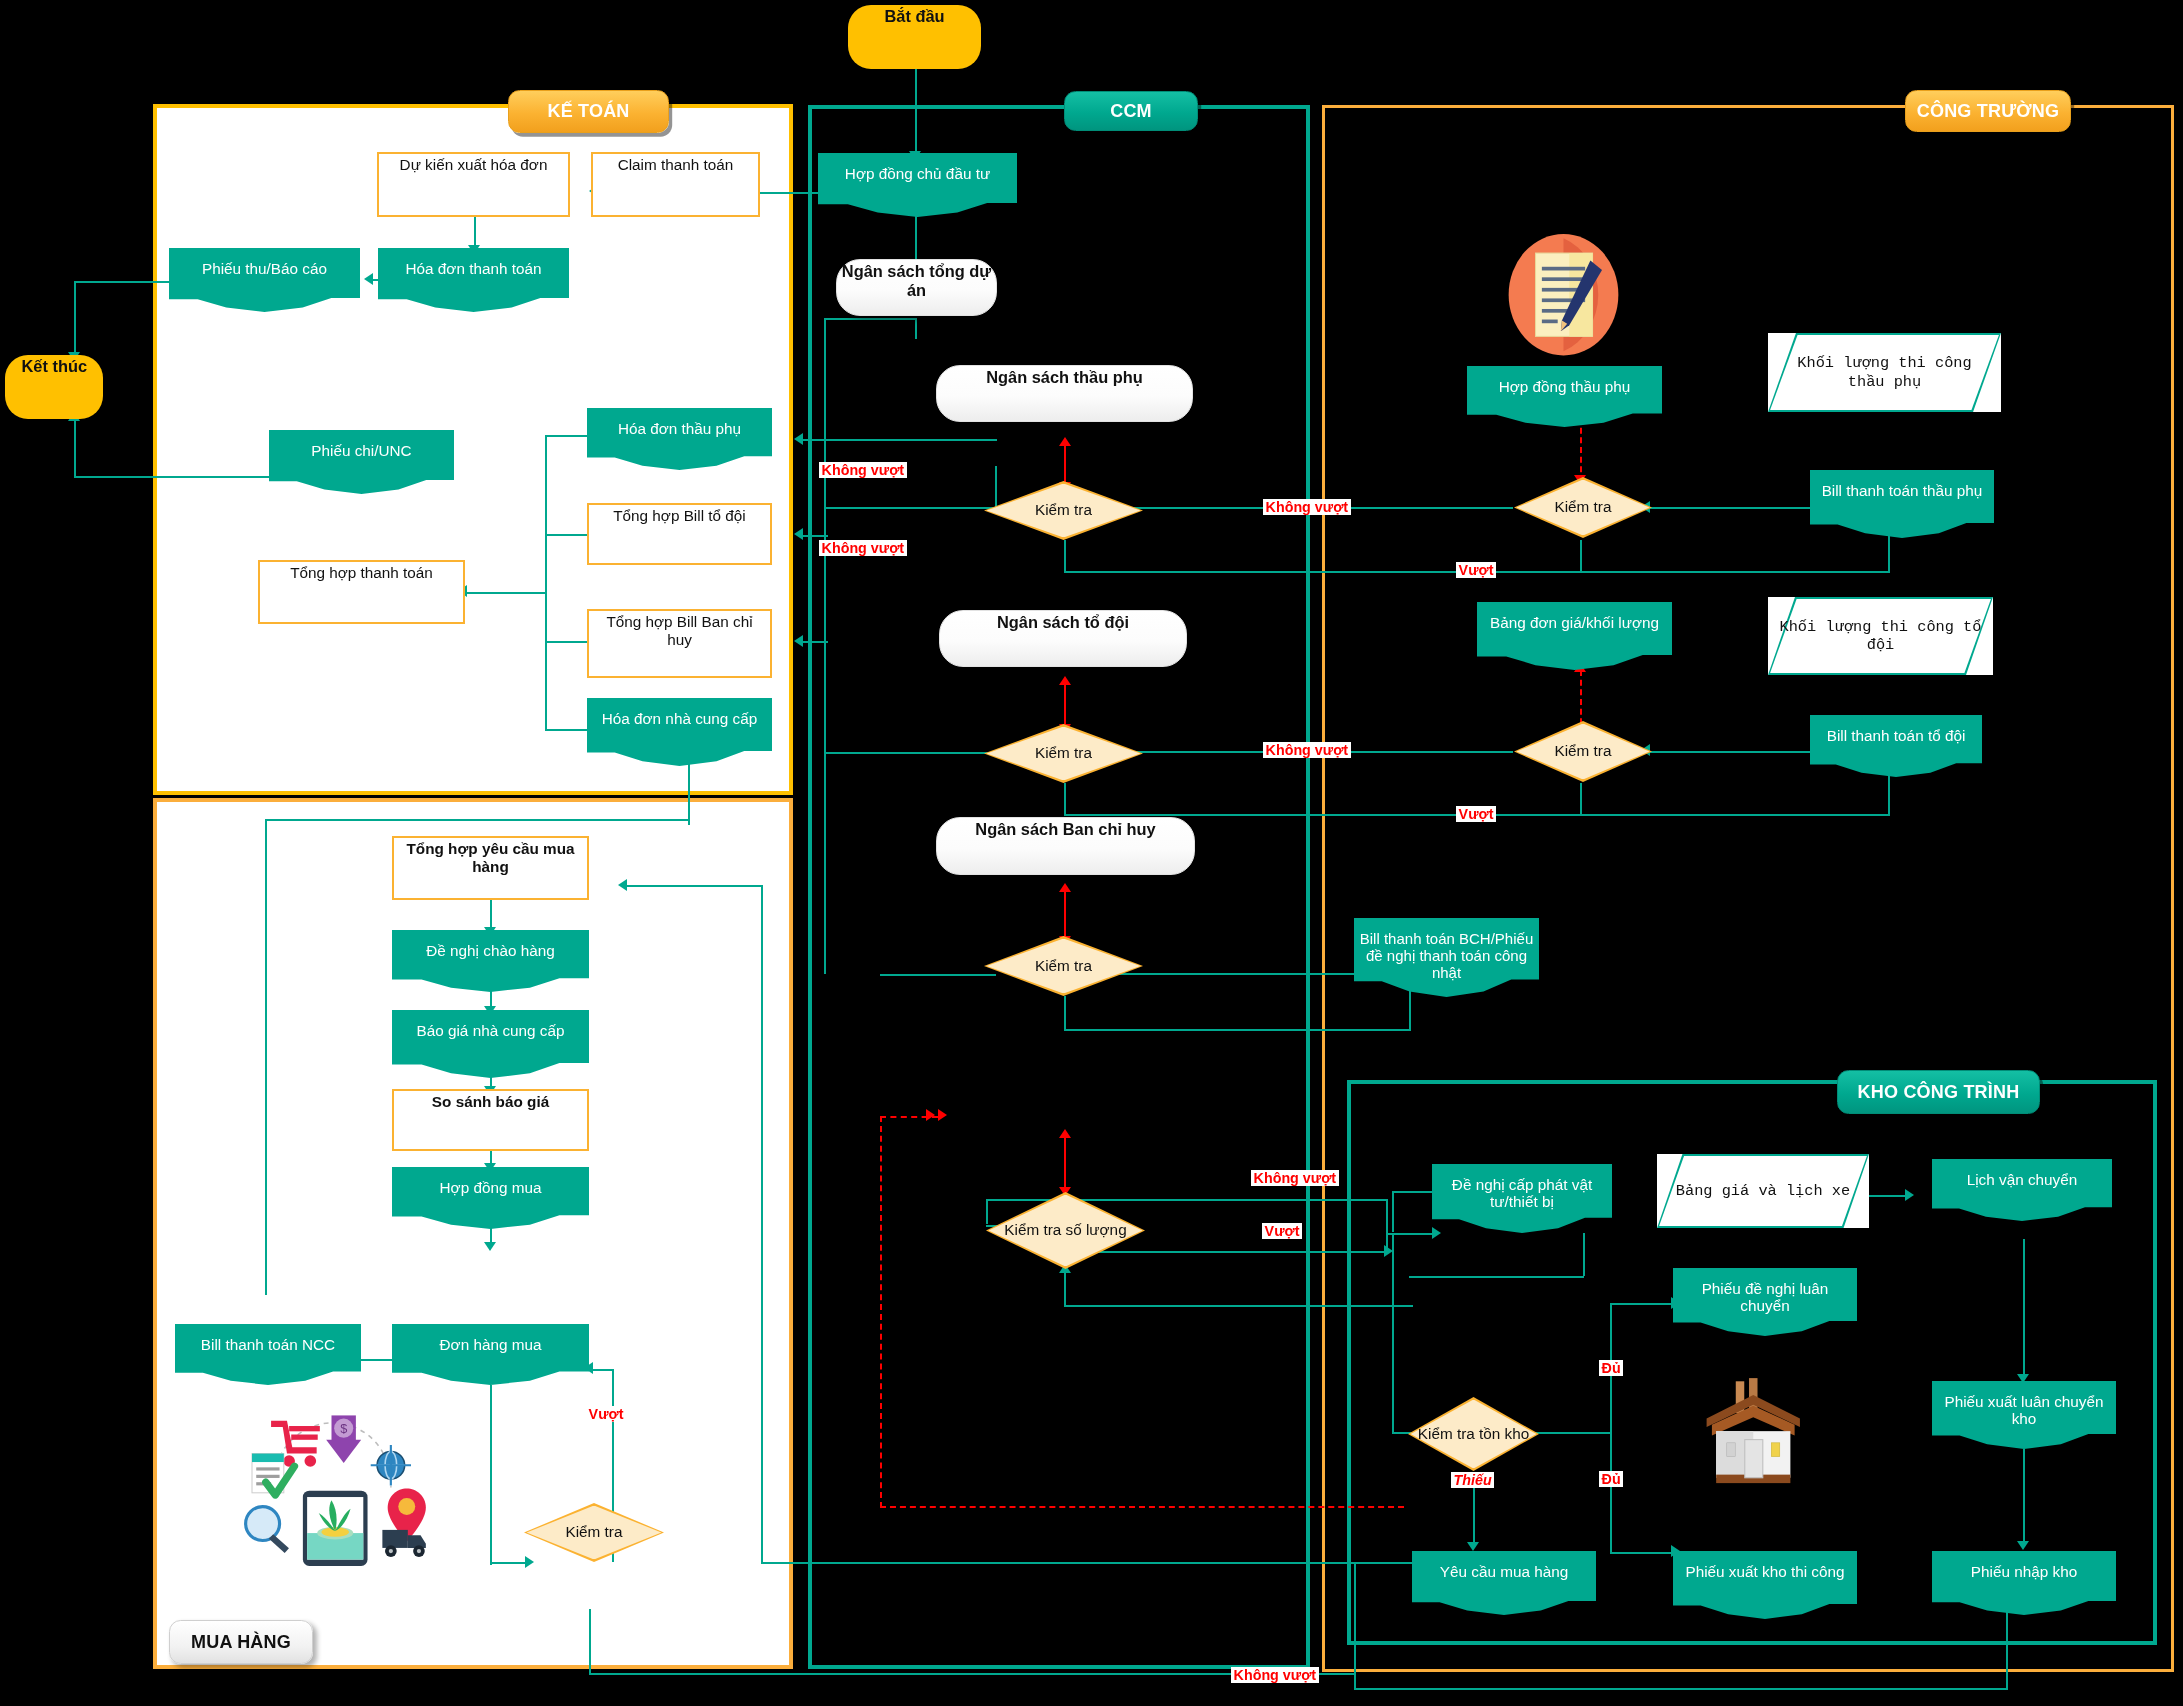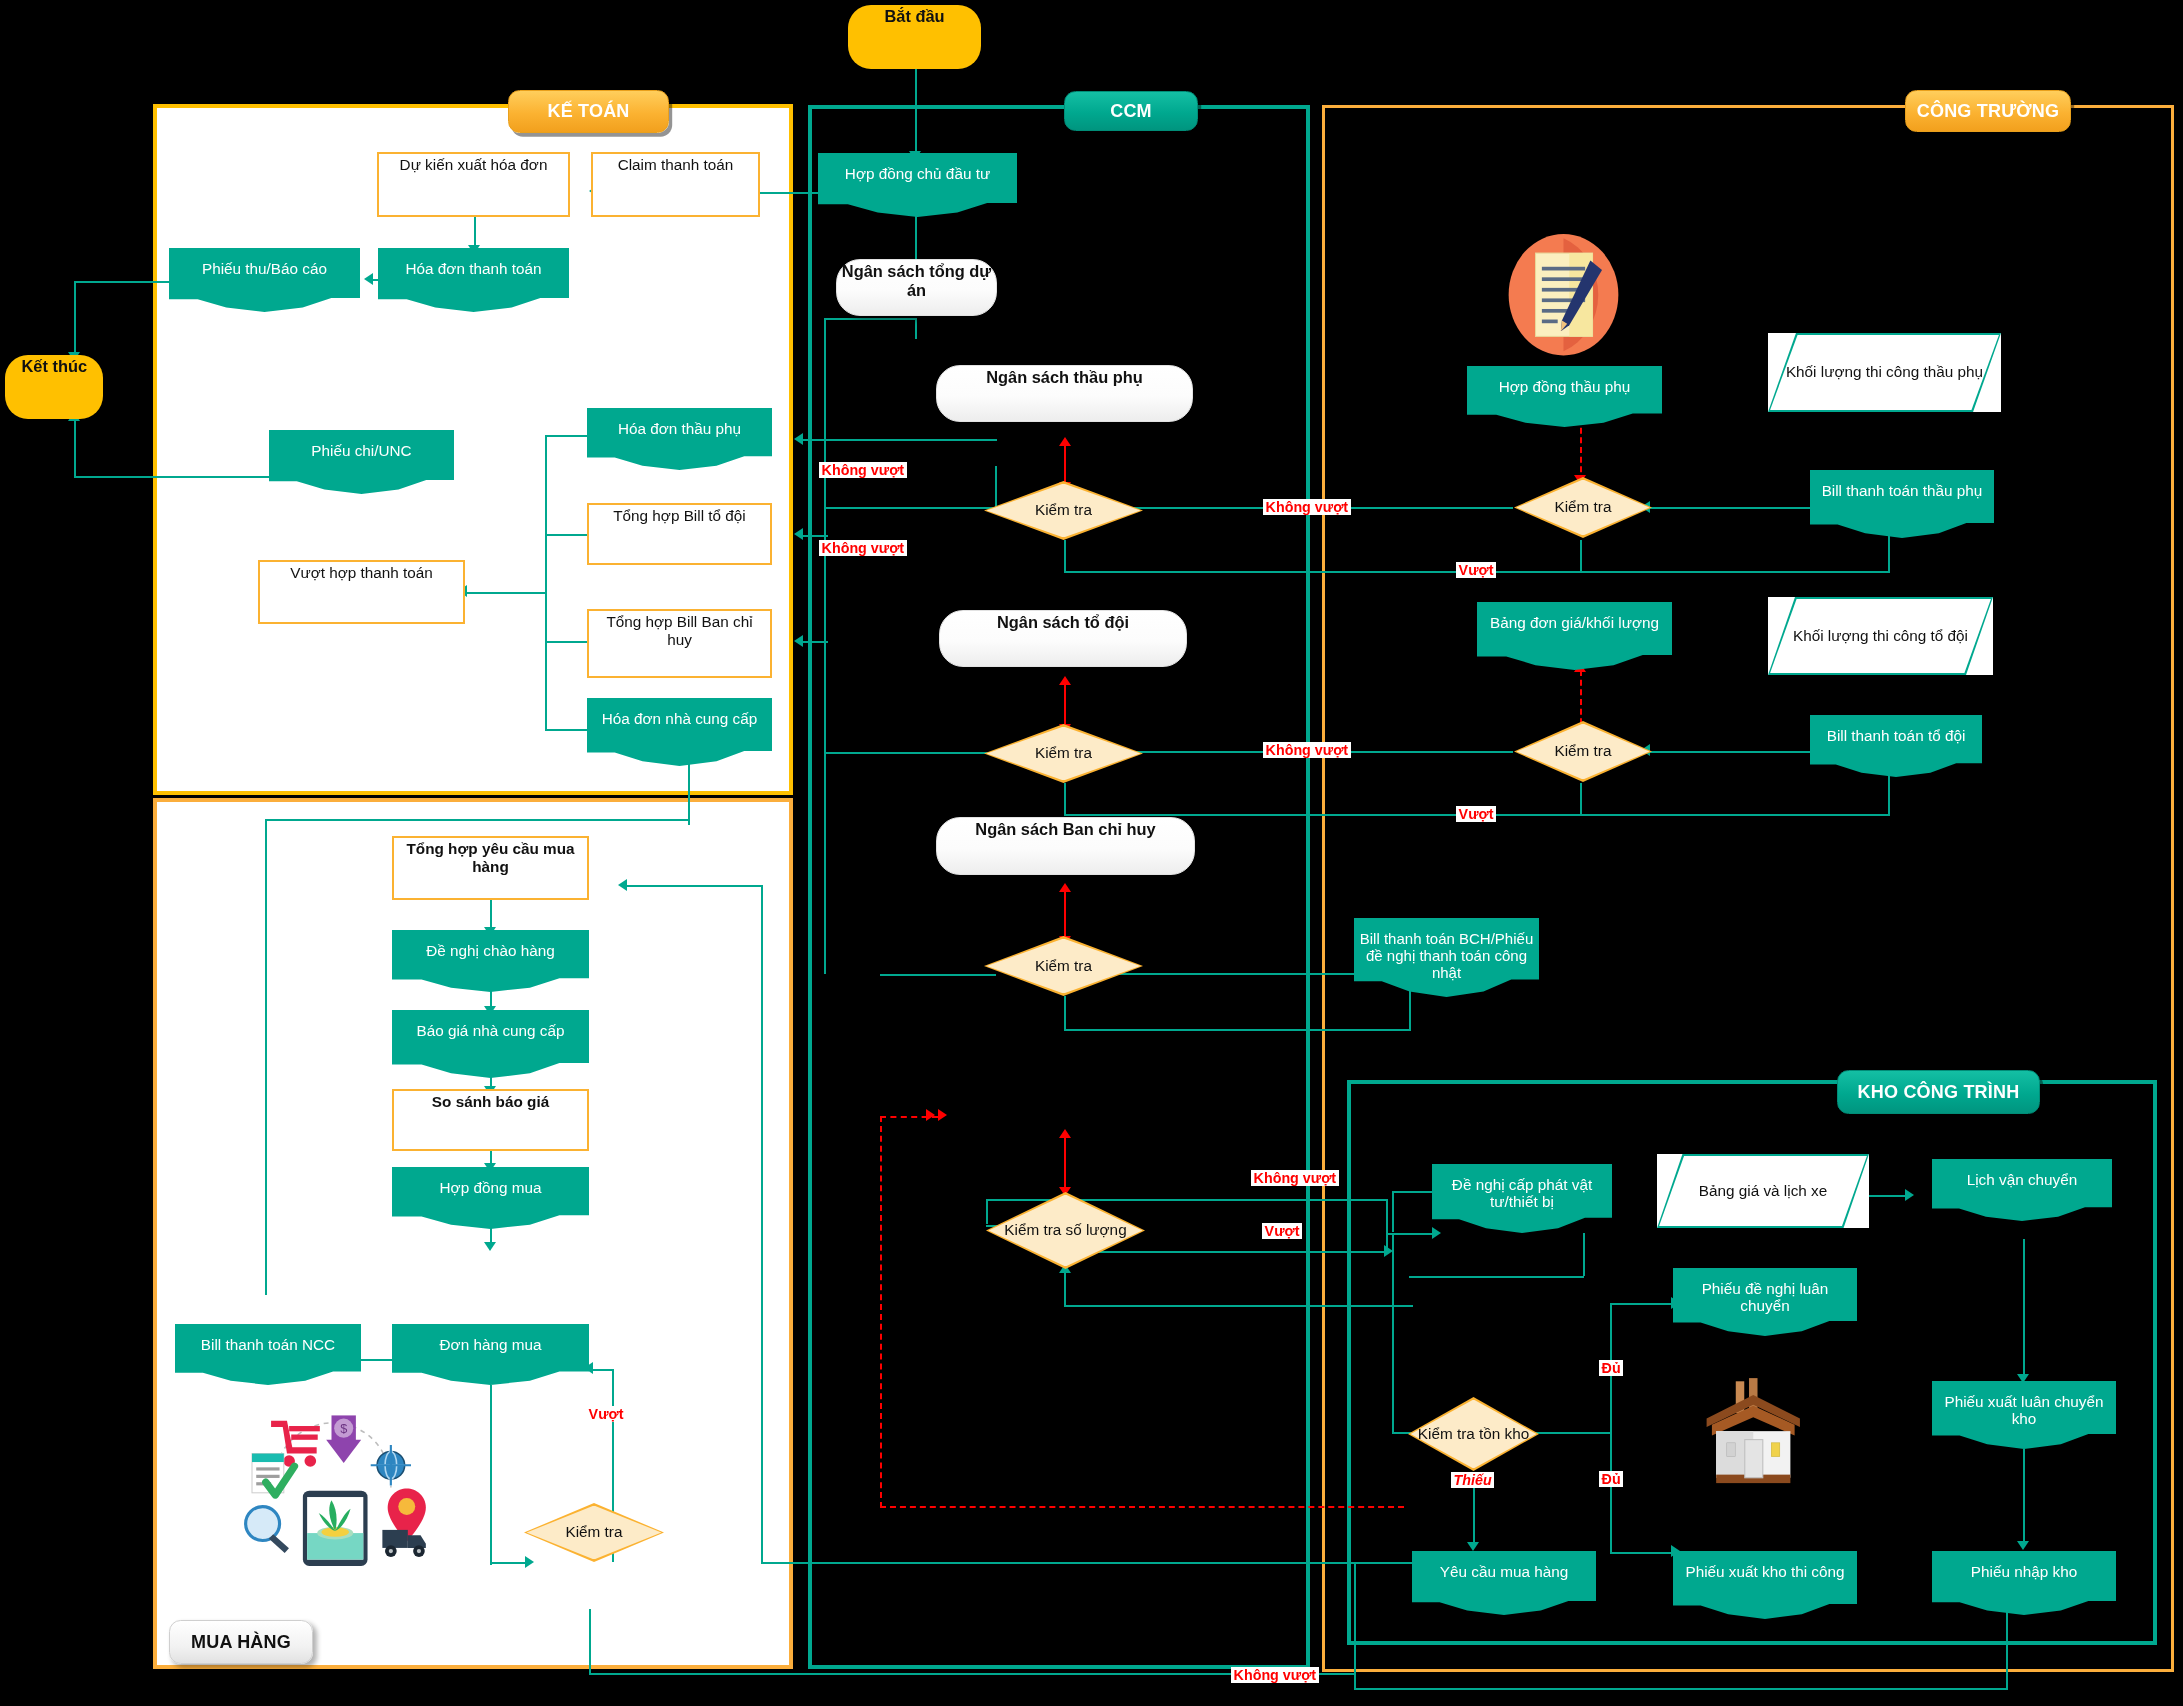--- a/index.html
+++ b/index.html
@@ -56,21 +56,21 @@
   
   .para{background:#ffffff;color:#111;font-size:15.3px;border:0;
         position:absolute;display:flex;align-items:center;justify-content:center;
         text-align:center;}
   .para .inner{position:absolute;inset:0;
         background:#00A88F;
         clip-path:polygon(12% 0%,100% 0%,88% 100%,0% 100%);}
   .para .inner2{position:absolute;left:2.1px;top:2.1px;right:2.1px;bottom:2.1px;
         background:#ffffff;
         clip-path:polygon(12% 0%,100% 0%,88% 100%,0% 100%);}
-  .para .lbl{position:relative;z-index:3;width:100%;padding:0 6.4px;line-height:1.2;}
+  .para .lbl{position:relative;z-index:3;width:100%;padding:0 6.4px;line-height:1.2;font-family:Liberation Mono, monospace;}
 
   
   .cap{background:linear-gradient(180deg,#ffffff 0%,#fcfcfc 55%,#ededed 100%);
        border-radius:24px;color:#111;font-weight:bold;font-size:16.4px;
        box-shadow:3.7px 4.2px 5.3px rgba(0,0,0,.35);border:0.5px solid #e2e2e2;}
 
   
   .term{background:#FFC000;border-radius:23px;color:#111;font-weight:bold;font-size:16.4px;}
 
   
@@ -383,21 +383,21 @@
       <span>Phiếu thu/Báo cáo</span>
     </div>
   <div class="node doc" style="left:378px;top:248px;width:191px;height:64px;">
       <span>Hóa đơn thanh toán</span>
     </div>
 
   <div class="node doc" style="left:269px;top:430px;width:185px;height:64px;">
       <span>Phiếu chi/UNC</span>
     </div>
   <div class="node box" style="left:258px;top:560px;width:207px;height:64px;">
-      <span>Vượt hợp thanh toán</span>
+      <span>Tổng hợp thanh toán</span>
     </div>
 
   <div class="node doc" style="left:587px;top:408px;width:185px;height:62px;">
       <span>Hóa đơn thầu phụ</span>
     </div>
   <div class="node box" style="left:587px;top:503px;width:185px;height:62px;">
       <span>Tổng hợp Bill tổ đội</span>
     </div>
   <div class="node box" style="left:587px;top:609px;width:185px;height:69px;">
       <span>Tổng hợp  Bill Ban chỉ huy</span>

